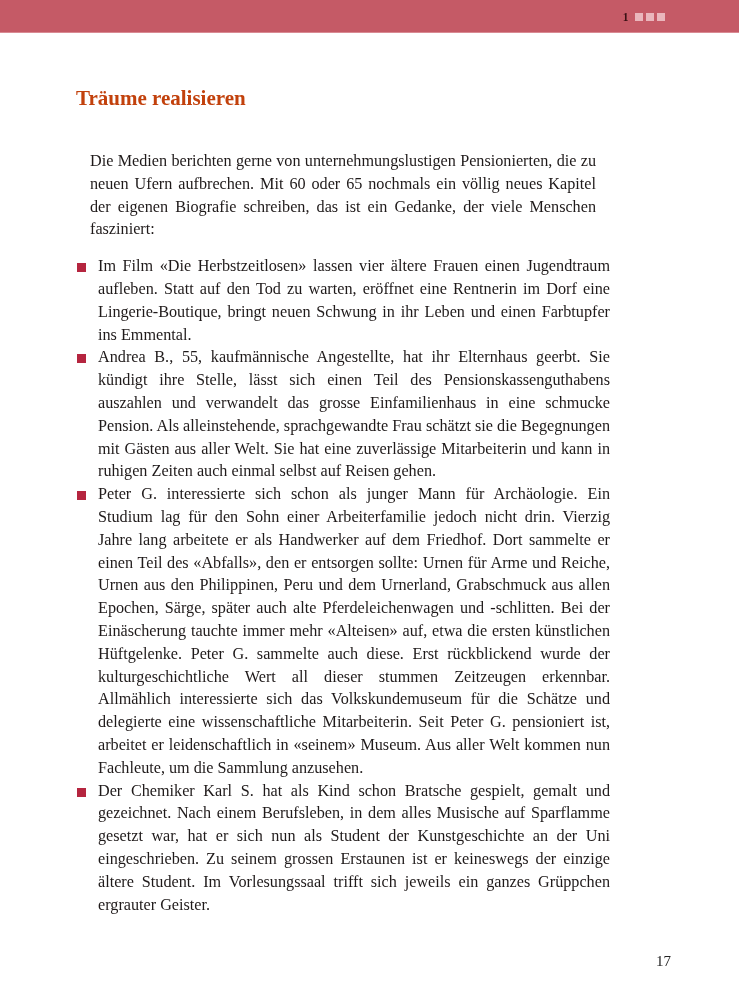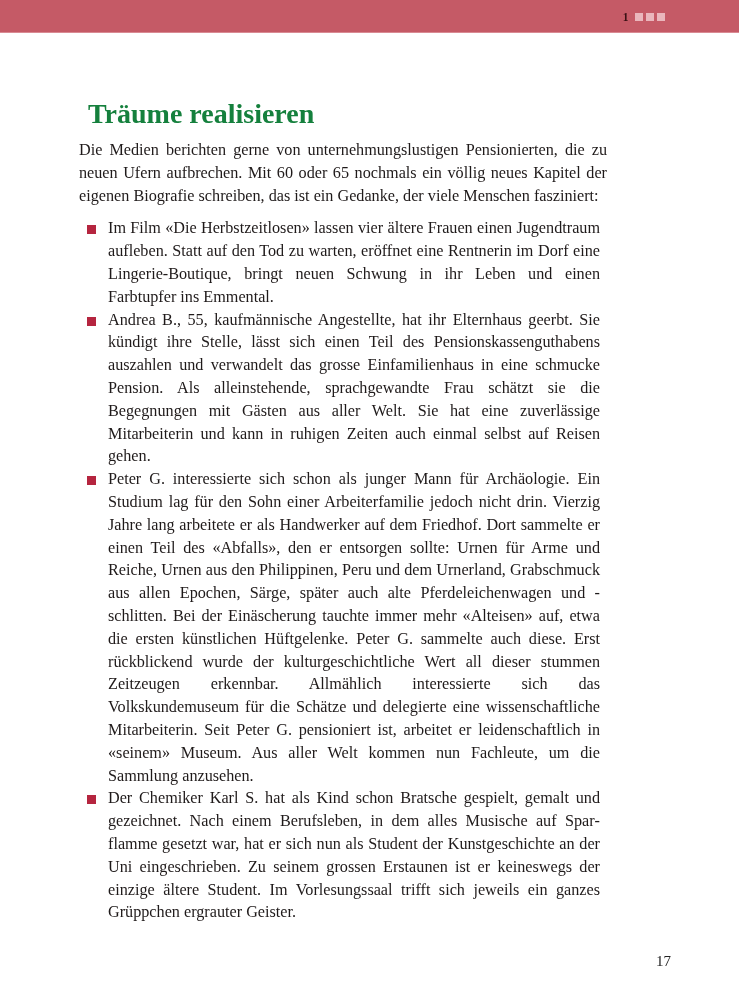--- a/index.html
+++ b/index.html
@@ -39,40 +39,40 @@
     .chapter-num { margin-right: 6px; }
     .squares { display: flex; gap: 3px; margin-right: 6px; }
     .sq {
       width: 8px; height: 8px;
       background: #eab6bc;
     }
     .page-title {
       position: absolute;
       left: 76px;
       top: 86px;
-      margin: 12px;
+      margin: 0;
       font-family: "Liberation Serif", "DejaVu Serif", serif;
       font-weight: bold;
-      font-size: 28px;
-      color: #15803d;
+      font-size: 21px;
+      color: #c2410c;
     }
     .body-text {
       position: absolute;
       left: 76px;
       top: 136px;
       width: 534px;
       font-size: 16.2px;
       line-height: 22.8px;
       text-align: justify;
       hyphens: manual;
     }
-    .body-text p { margin: 3px; }
+    .body-text p { margin: 14px; }
     .bullet-list {
       list-style: none;
-      margin: 10px;
+      margin: 0;
       padding: 0;
     }
     .bullet-item {
       position: relative;
       padding-left: 22px;
       text-align: justify;
     }
     .bullet-marker {
       position: absolute;
       left: 1px;

